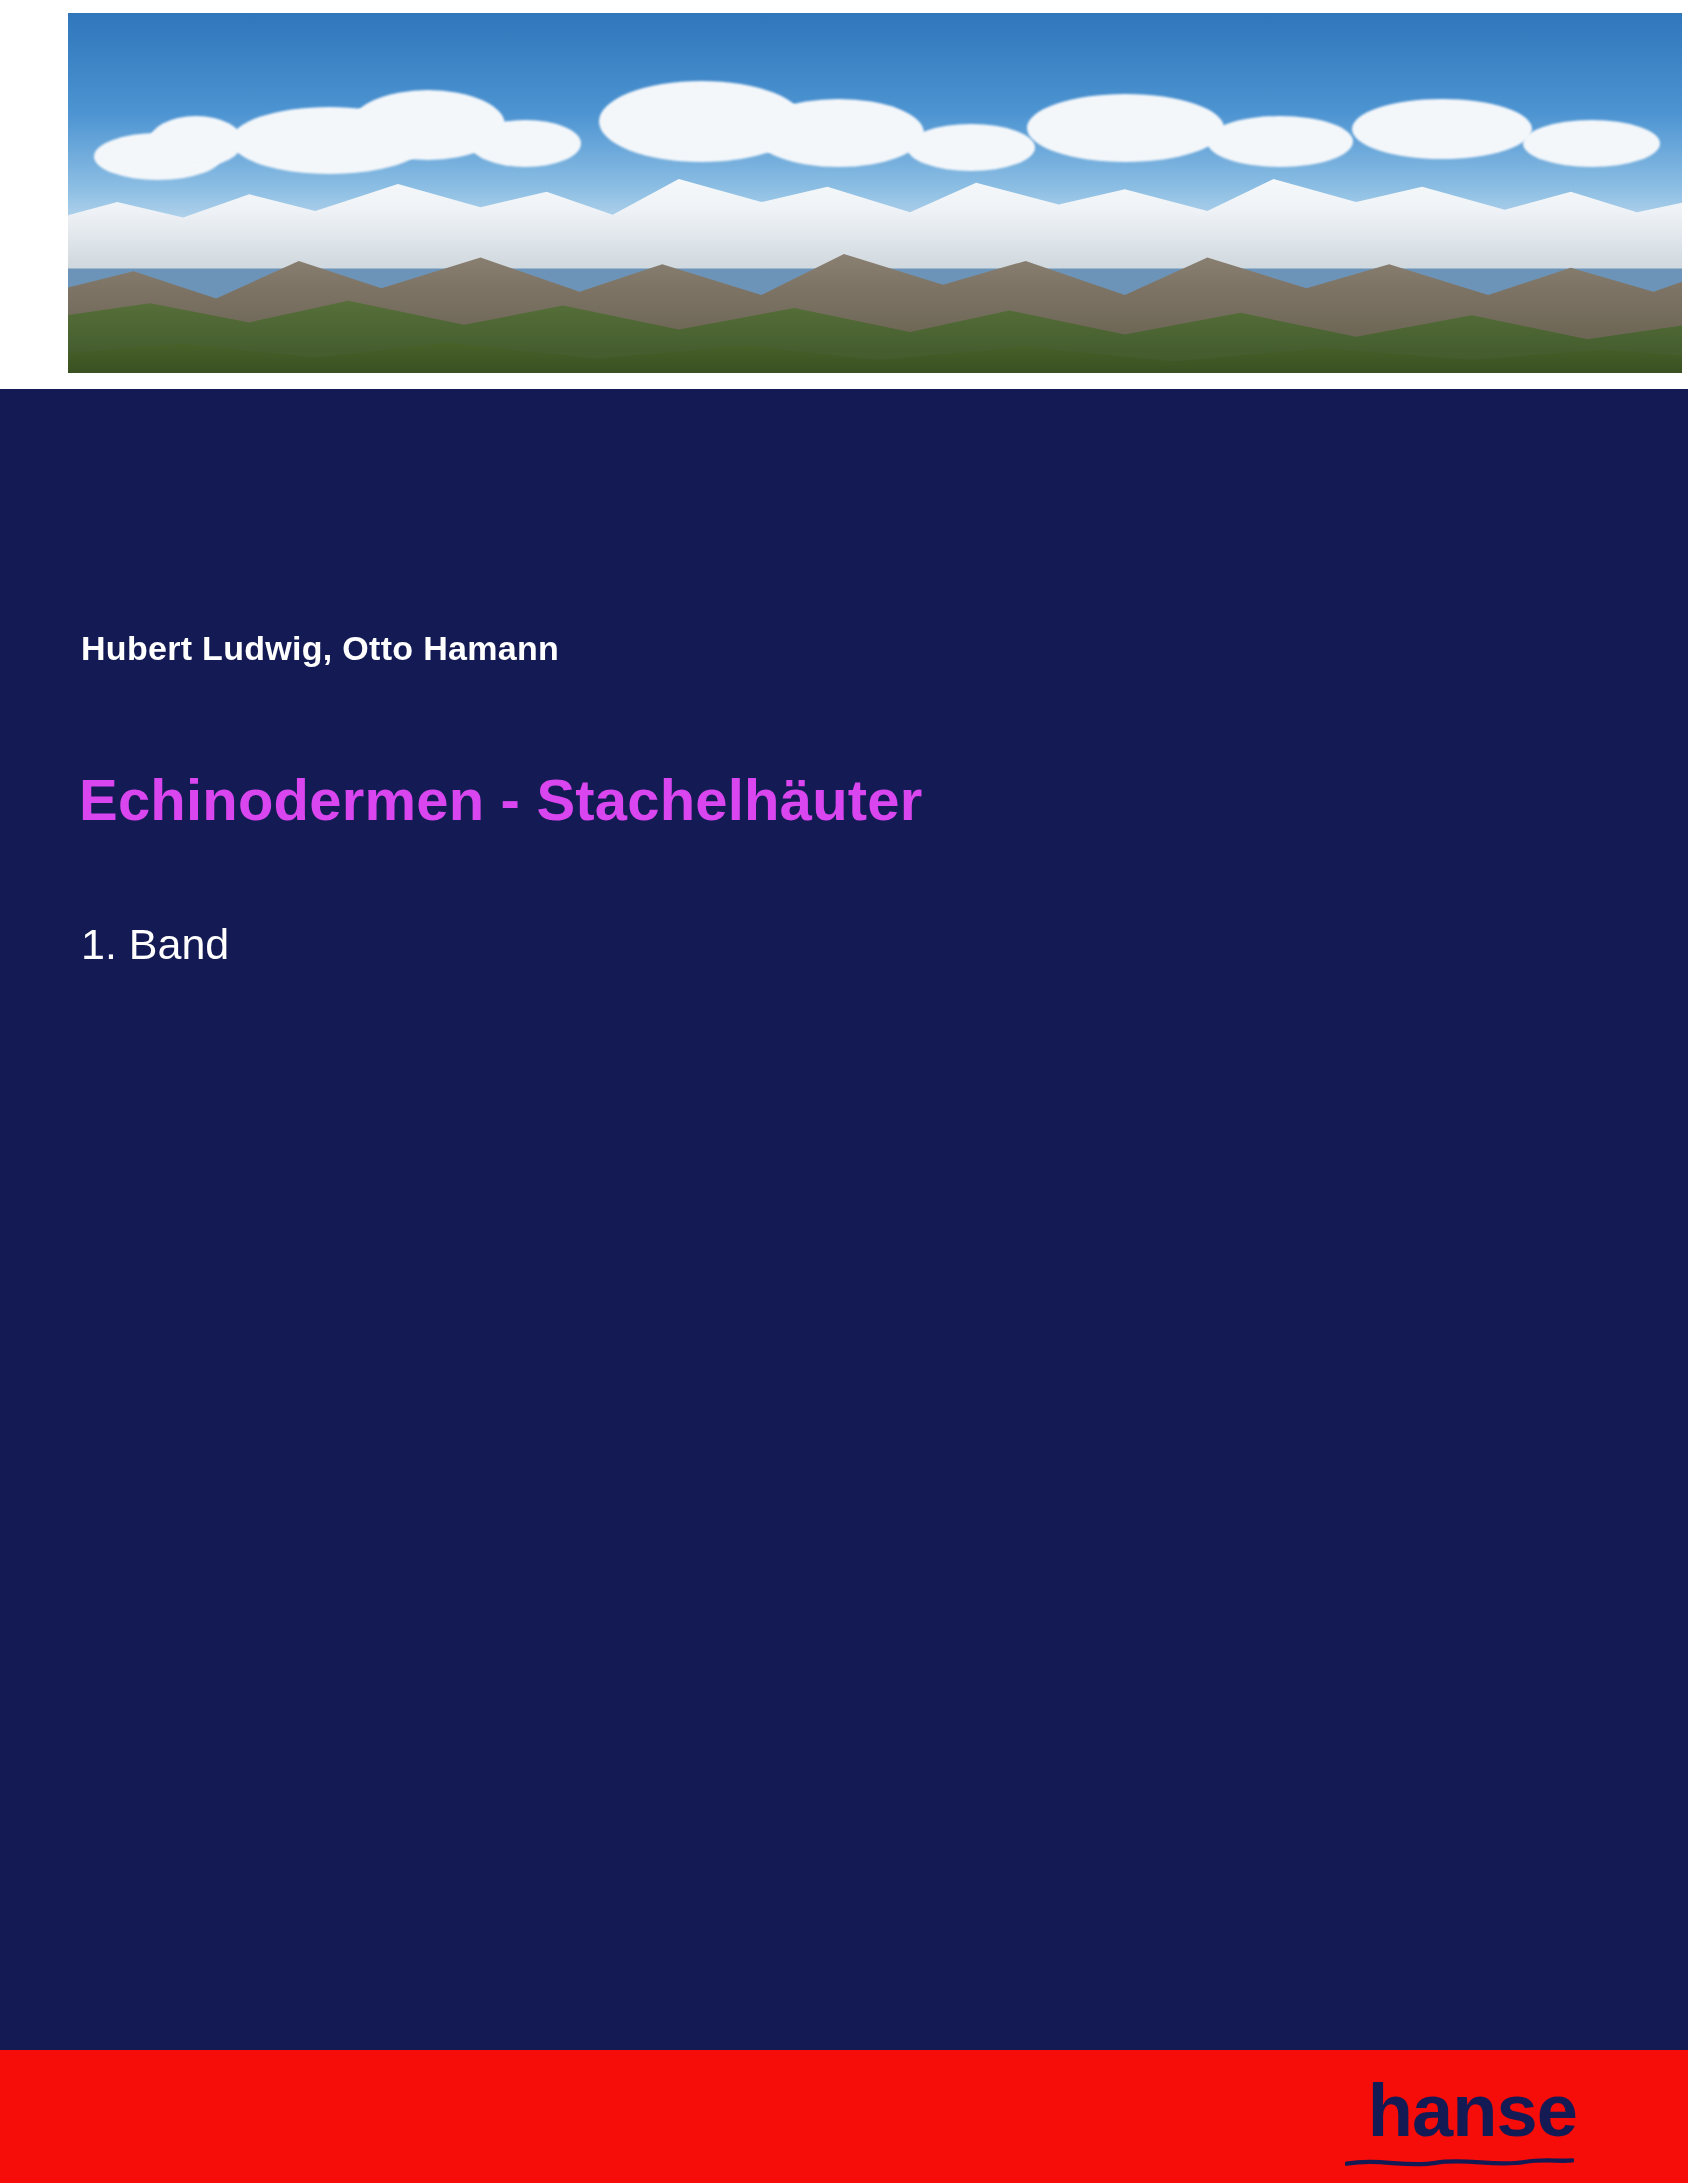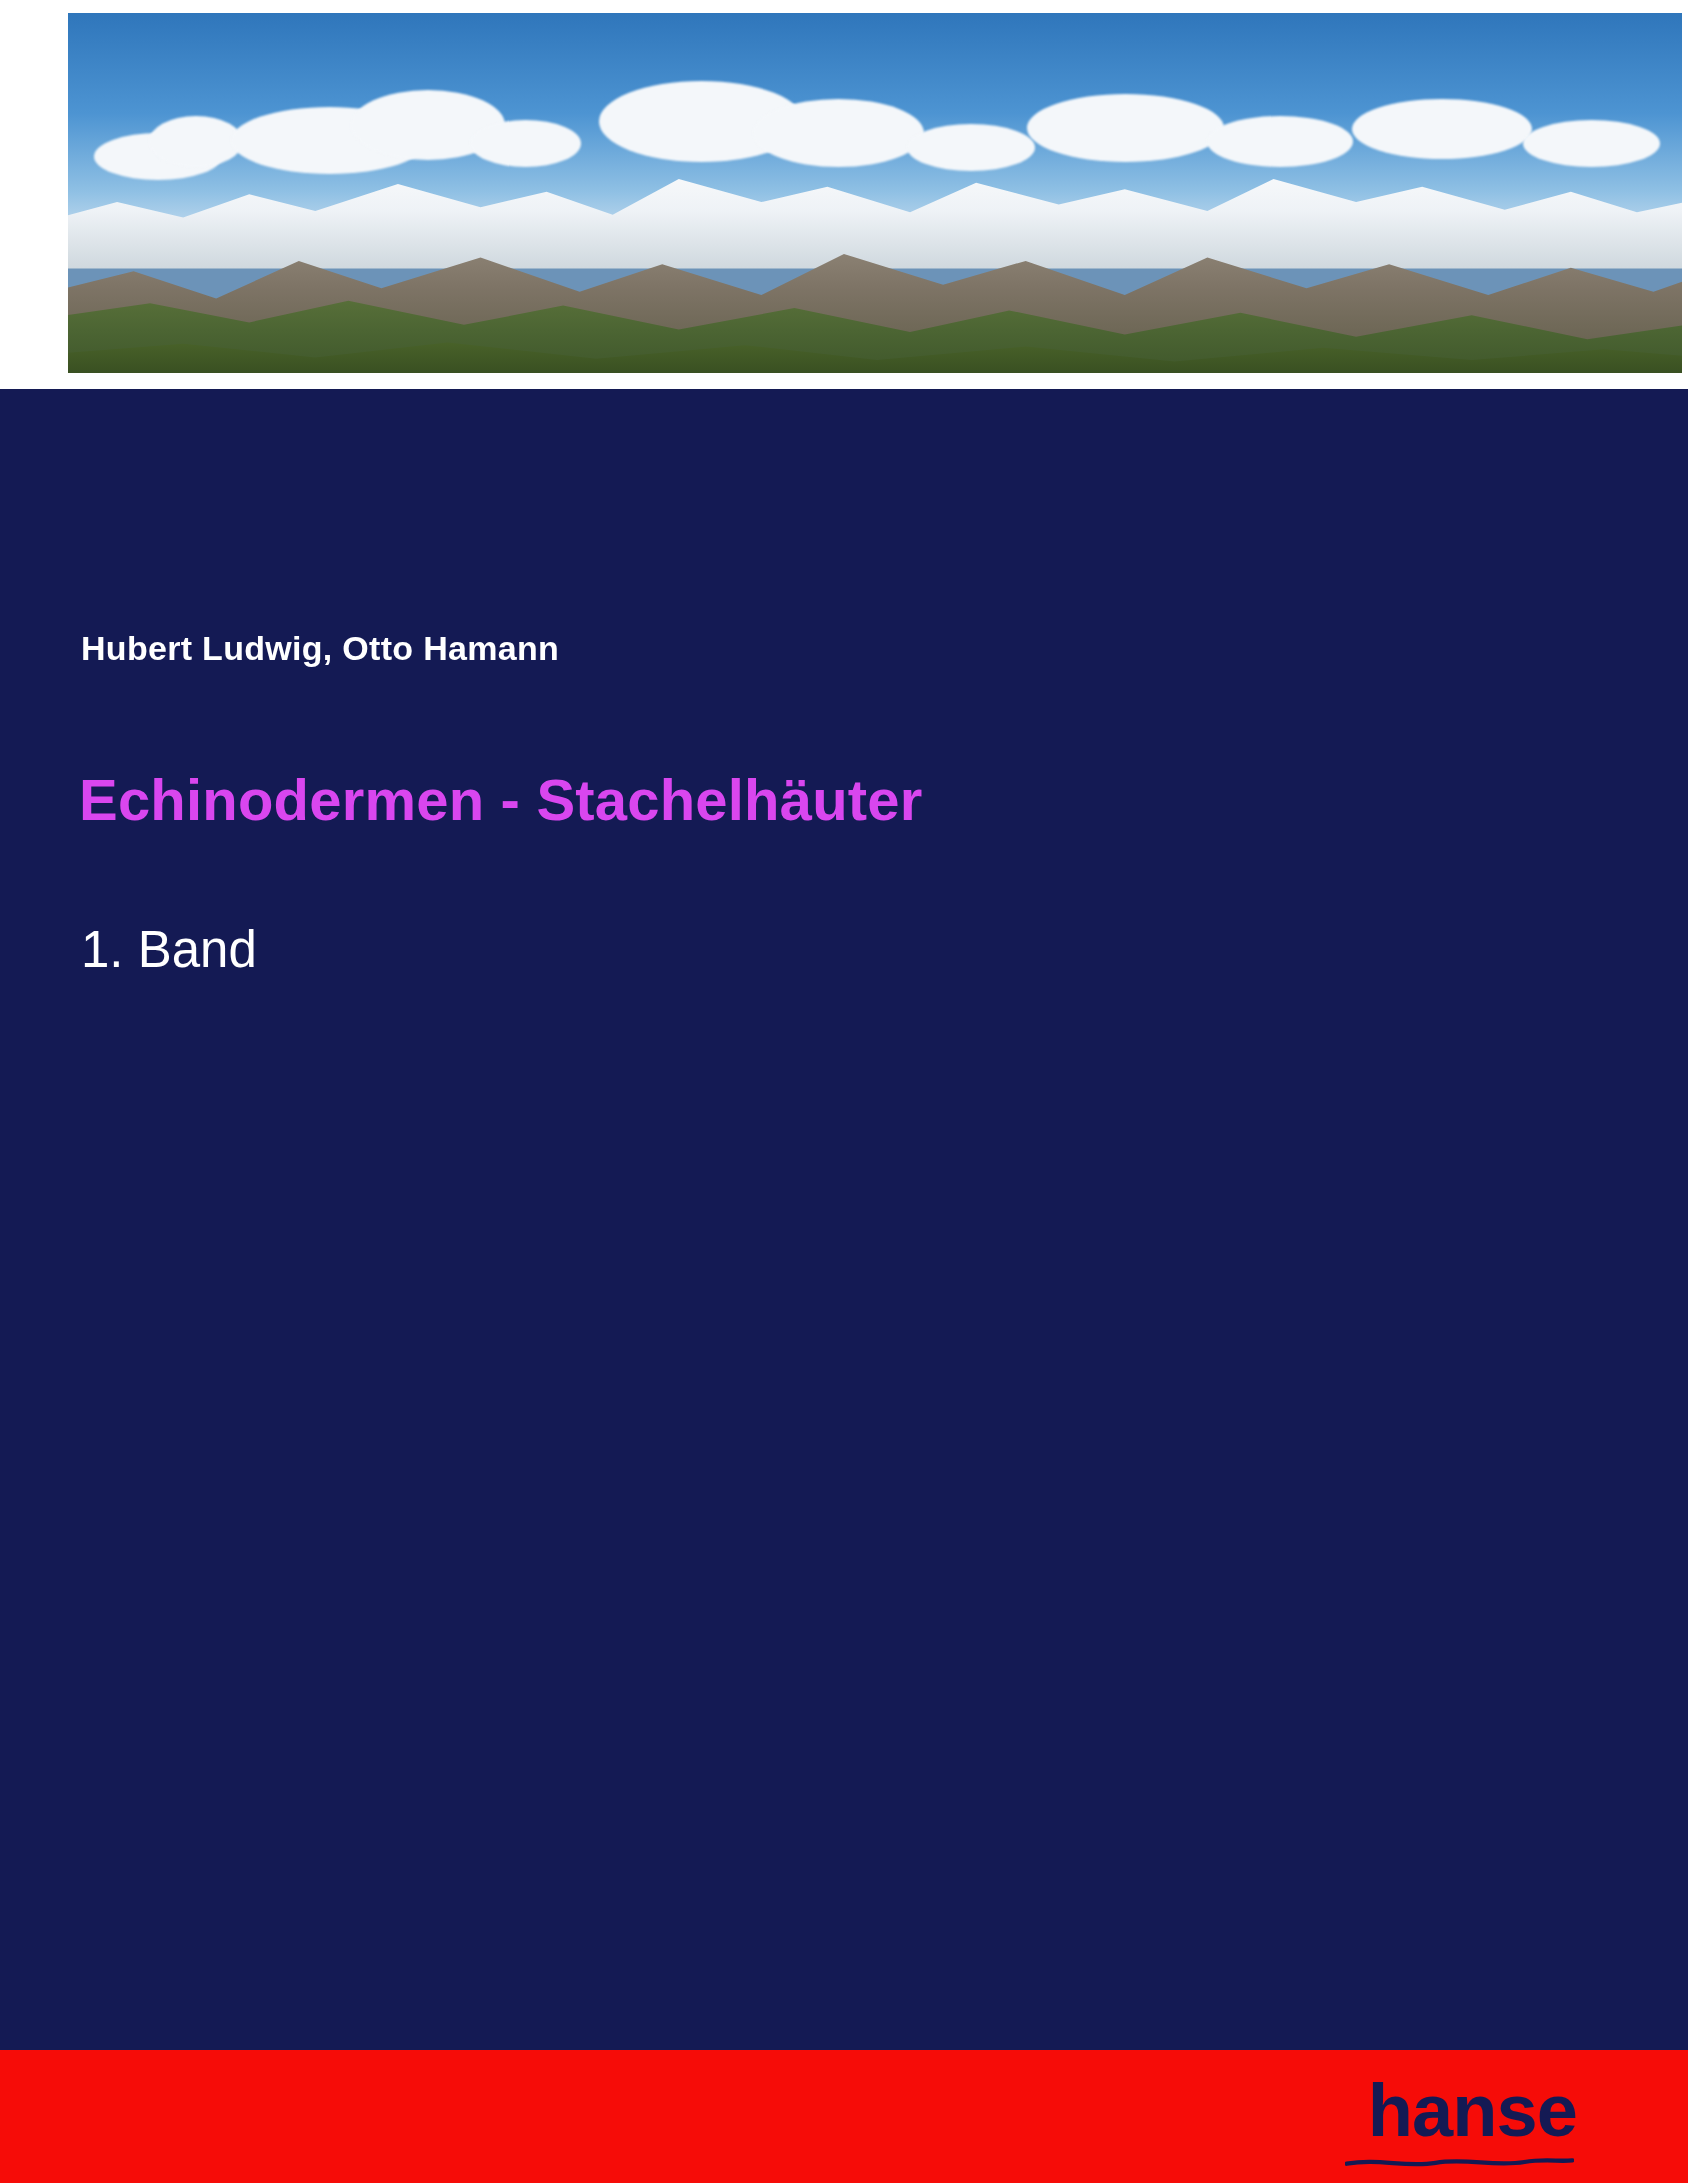--- a/index.html
+++ b/index.html
@@ -139,21 +139,21 @@
     color: #d946ef;
     font-size: 58px;
     font-weight: bold;
     letter-spacing: 0.2px;
   }
   .subtitle {
     position: absolute;
     left: 81px;
     top: 531px;
     color: #ffffff;
-    font-size: 51px;
+    font-size: 43px;
     font-weight: normal;
   }
 
   
   .footer-band {
     position: absolute;
     left: 0;
     top: 2046px;
     width: 1688px;
     height: 167px;

